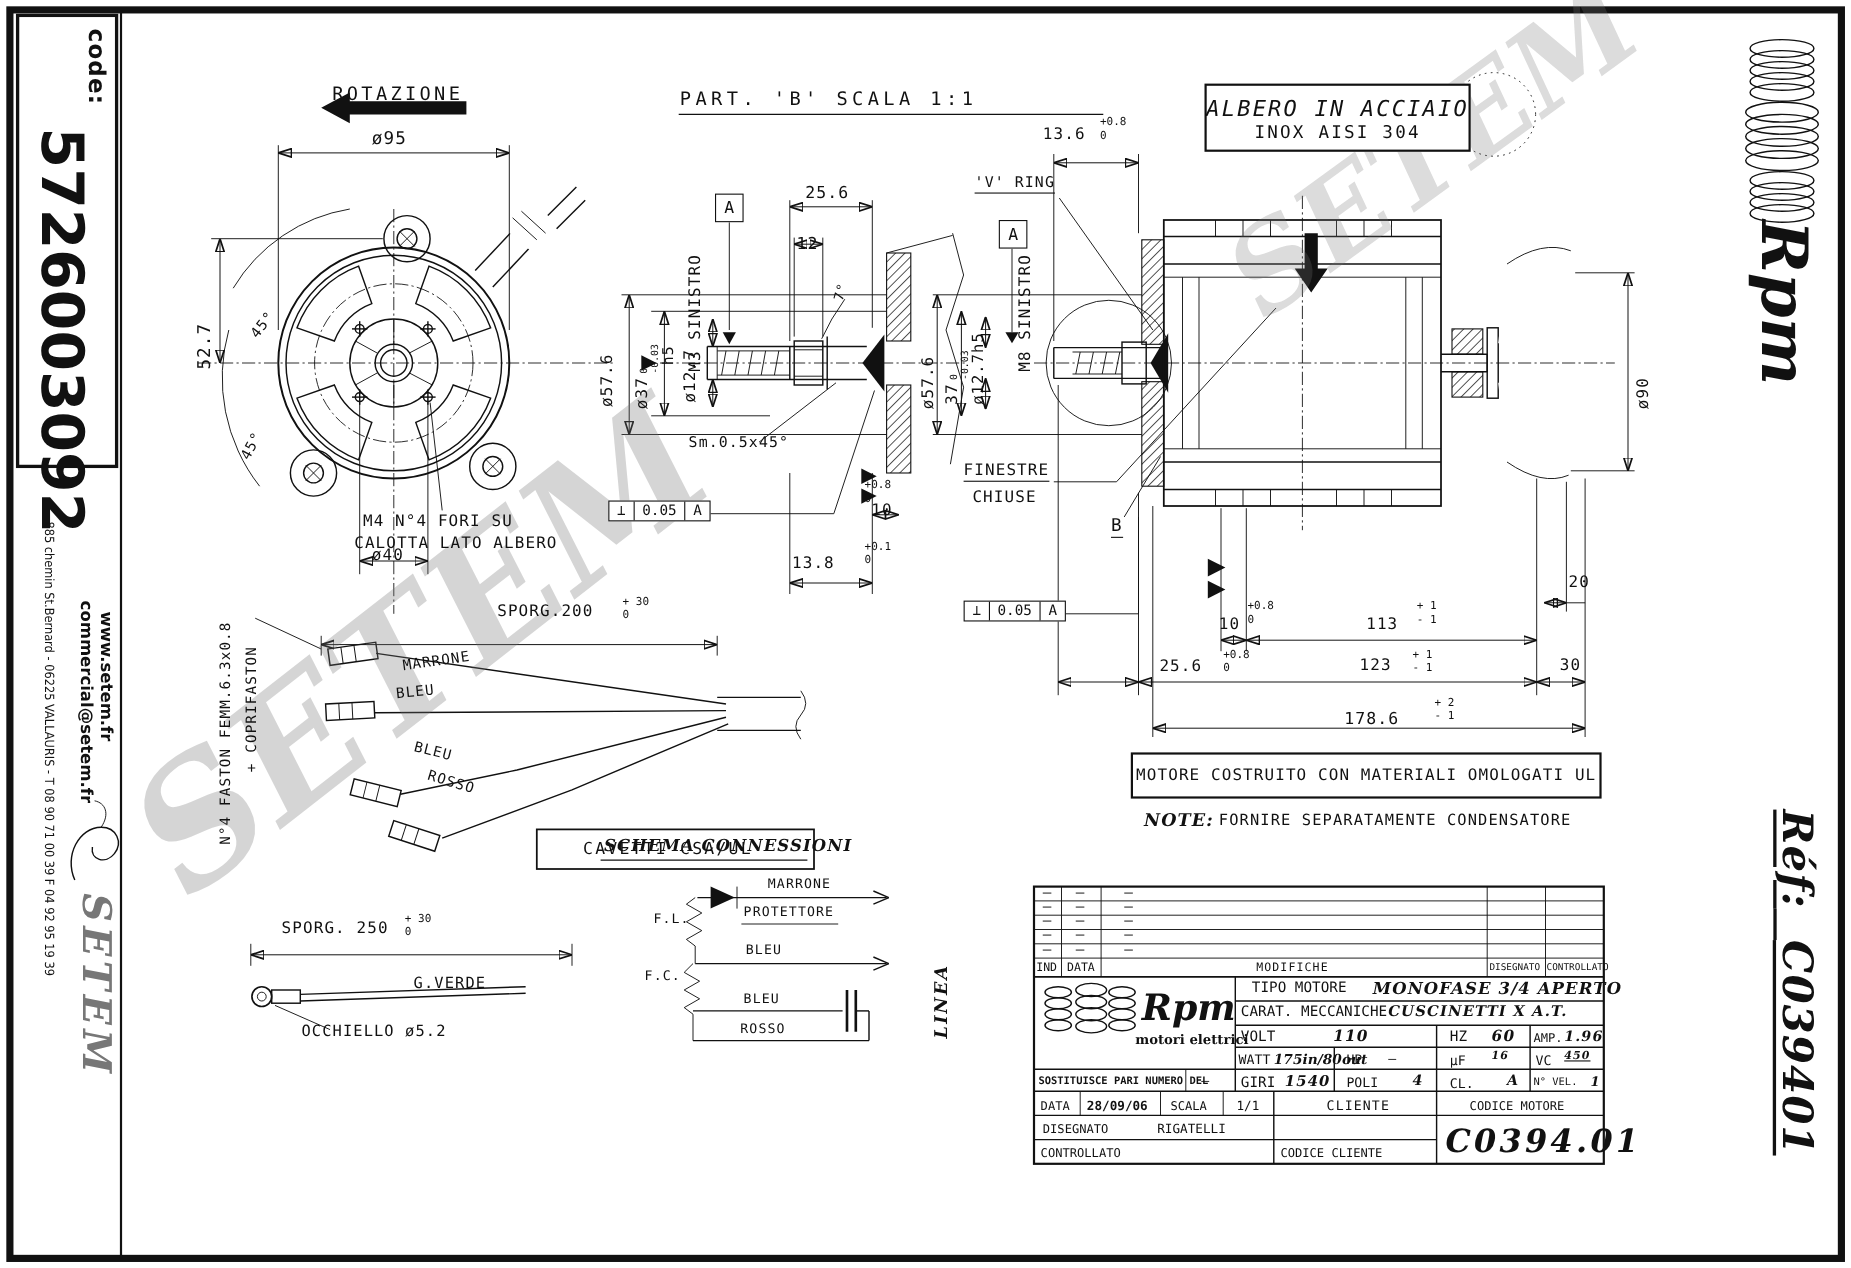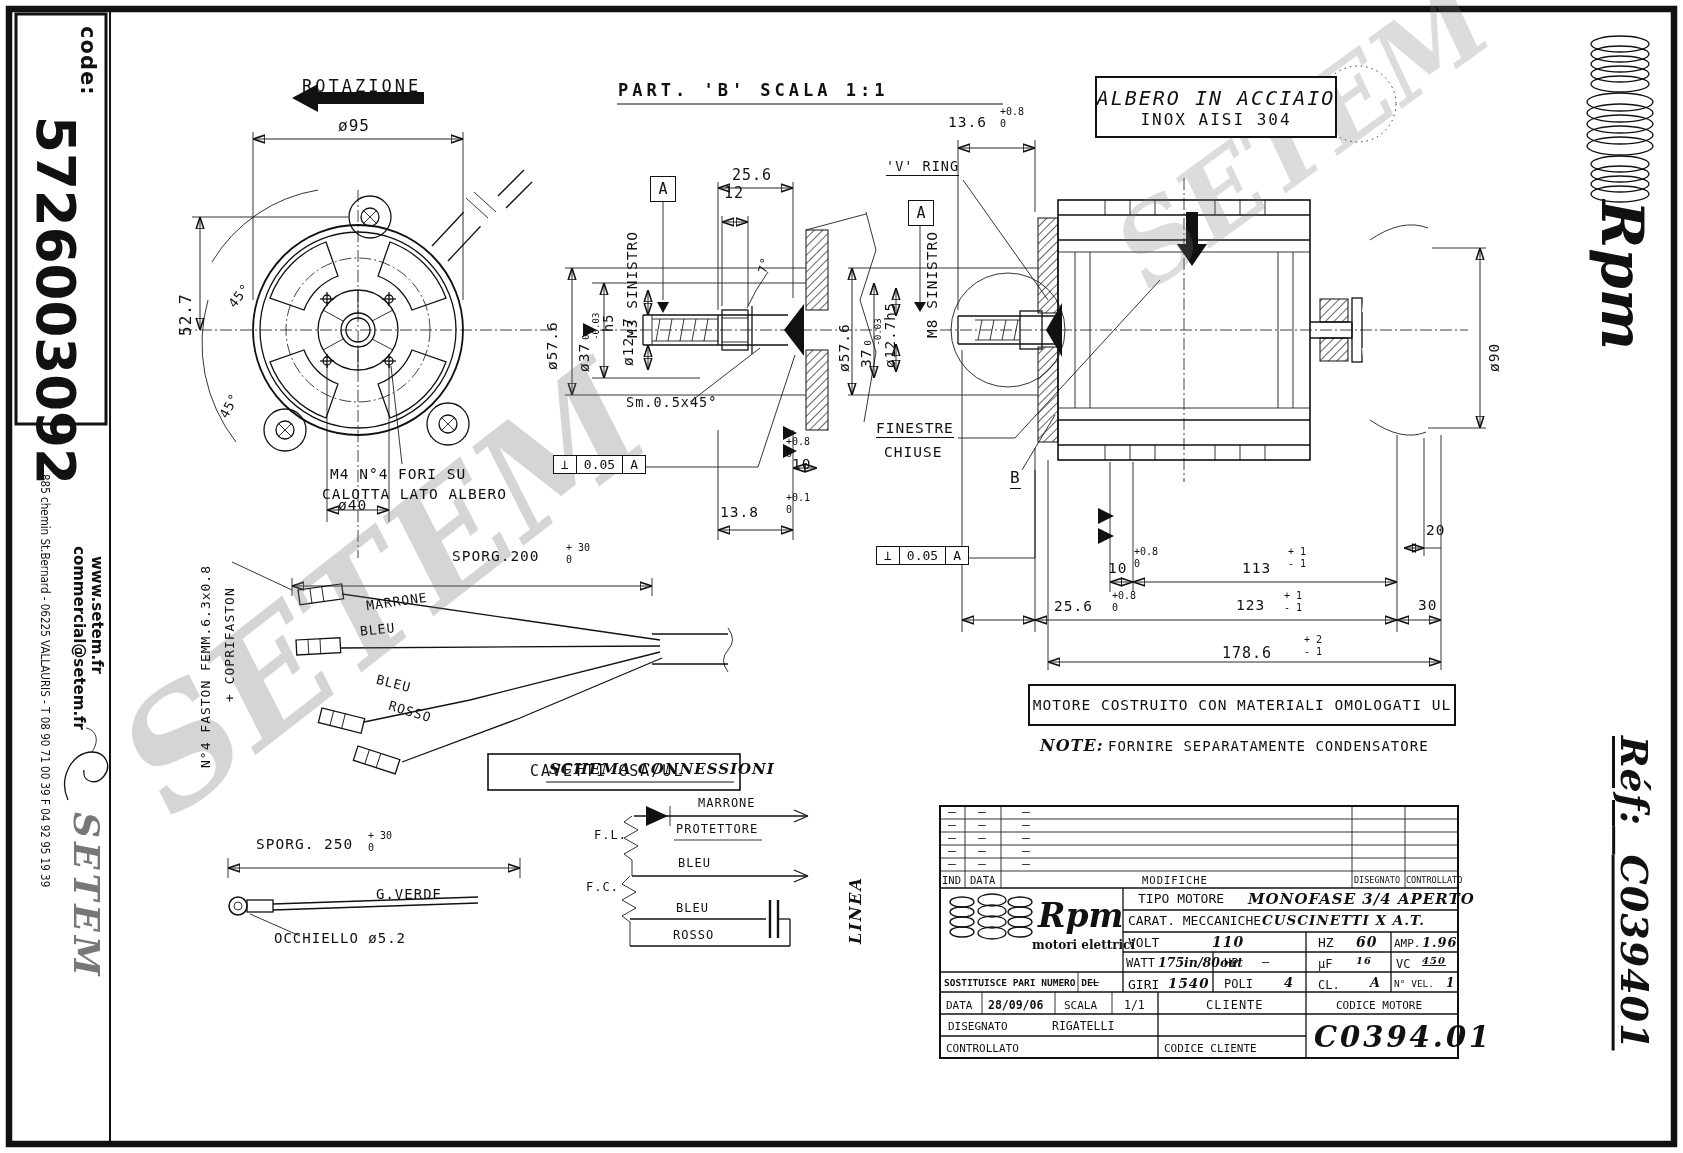--- a/index.html
+++ b/index.html
@@ -443,23 +443,23 @@
 
 <div class="lb" style="left:302px;top:76px;font-size:17px;letter-spacing:3px;">ROTAZIONE</div>
 <div class="lb" style="left:338px;top:116px;font-size:16px;text-align:center;">ø95</div>
 <div class="lb vtx" style="left:176px;top:336px;font-size:16px;">52.7</div>
 <div class="lb" style="left:226px;top:288px;font-size:13px;transform:rotate(-52deg);">45°</div>
 <div class="lb" style="left:216px;top:398px;font-size:13px;transform:rotate(-62deg);">45°</div>
 <div class="lb" style="left:330px;top:466px;font-size:14.5px;">M4 N°4 FORI SU</div>
 <div class="lb" style="left:322px;top:486px;font-size:14.5px;">CALOTTA LATO ALBERO</div>
 <div class="lb" style="left:338px;top:497px;font-size:14.5px;">ø40</div>
 
-<div class="lb" style="left:618px;top:80px;font-size:17px;letter-spacing:4px;font-weight:bold;">PART. 'B' SCALA 1:1</div>
+<div class="lb" style="left:618px;top:80px;font-size:17px;letter-spacing:4px;">PART. 'B' SCALA 1:1</div>
 <div class="lb" style="left:732px;top:166px;font-size:15px;">25.6</div>
-<div class="lb" style="left:724px;top:184px;font-size:15px;">12</div>
+<div class="lb" style="left:724px;top:212px;font-size:15px;">12</div>
 <div class="dbox" style="left:650px;top:176px;">A</div>
 <div class="lb vtx" style="left:624px;top:338px;font-size:14.5px;">M3 SINISTRO</div>
 <div class="lb vtx" style="left:544px;top:370px;font-size:14.5px;">ø57.6</div>
 <div class="lb vtx" style="left:576px;top:372px;font-size:14.5px;">
   <span>ø37</span><span class="tolst" style="font-size:9px;margin-left:3px;">
         <i>0</i>
         <i>-0.03</i>
       </span>
 </div>
 <div class="lb vtx" style="left:600px;top:332px;font-size:13.5px;">h5</div>

